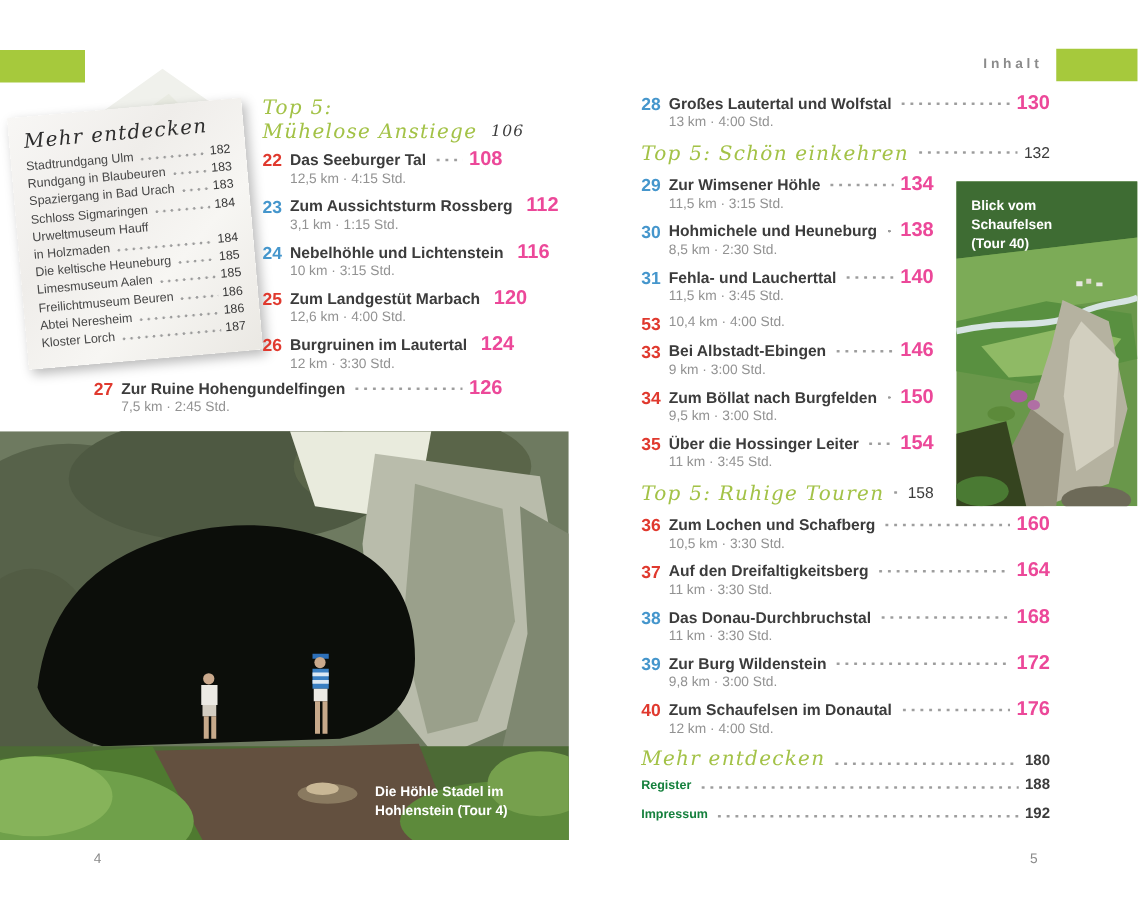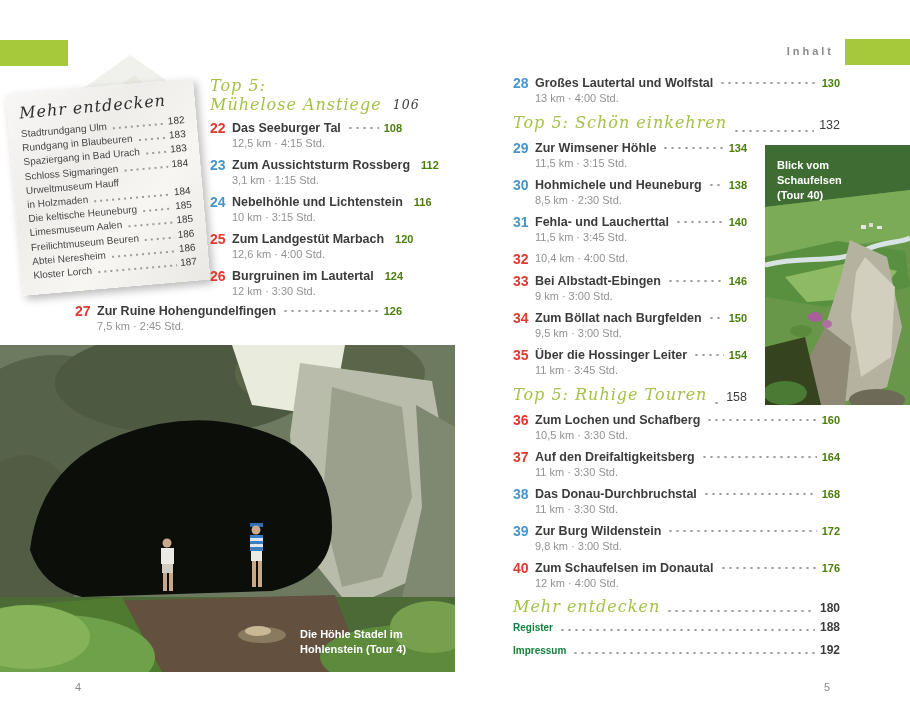--- a/index.html
+++ b/index.html
@@ -30,35 +30,35 @@
           background-image:radial-gradient(circle,#9c9c9c 1px,transparent 1.3px);
           background-size:7px 2px;background-repeat:repeat-x;background-position:left bottom}
   .note-row .leader{background-size:6px 2px;margin:0 3px 0 4px}
 
   
   .col-left{position:absolute;left:210px;top:76px;width:192px}
   .col-right{position:absolute;left:513px;top:75px;width:327px}
   .narrow-wrap{width:234px}
 
   .sec-head{color:#a3c247;font-size:16px;line-height:19px}
-  .sec-line{display:flex;align-items:flex-end}
+  .sec-line{display:flex;align-items:center}
   .sec-title{color:#a3c247;font-size:16px;white-space:nowrap}
   .sec-page{font-size:12.5px;font-weight:normal;color:#3c3c3c}
   .sec-block{margin:2px 0 8px 0;height:20px}
   .col-left .sec-head{margin-bottom:6px}
 
   
   .tour{display:flex;margin-bottom:6px}
   .tnum{width:22px;font-size:14px;font-weight:bold;line-height:16px;flex:none}
   .tnum.red{color:#e0392e}
   .tnum.blue{color:#4596cc}
   .tbody{flex:1;min-width:0}
   .tline{display:flex;align-items:center;line-height:16px}
   .ttitle{font-size:12.5px;font-weight:bold;color:#3c3c3c;white-space:nowrap}
-  .tpage{font-size:11px;font-weight:bold;color:#4d7c0f}
+  .tpage{font-size:16px;font-weight:bold;color:#ec4899}
   .tmeta{font-size:11px;color:#929292;line-height:15px}
 
   .tour27{position:absolute;left:75px;top:303px;width:327px}
 
   
   .foot-row{display:flex;align-items:baseline;height:23px}
   .foot-label.plain{font-size:10px;font-weight:bold;color:#15803d}
   .foot-label.script-green{font-family:"DejaVu Serif",serif;font-style:italic;letter-spacing:1px;color:#a3c247;font-size:16px}
   .foot-page{font-size:12px;font-weight:bold;color:#3c3c3c}
 
@@ -296,21 +296,21 @@
             <div class="tline">
               <span class="ttitle">Fehla- und Laucherttal</span>
               <span class="leader"></span>
               <span class="tpage">140</span>
             </div>
             <div class="tmeta">11,5 km · 3:45 Std.</div>
           </div>
         </div>
 
         <div class="tour">
-          <span class="tnum red">32</span>
+          <span class="tnum red">53</span>
           <div class="tbody">
             <div class="tmeta">10,4 km · 4:00 Std.</div>
           </div>
         </div>
 
         <div class="tour">
           <span class="tnum red">33</span>
           <div class="tbody">
             <div class="tline">
               <span class="ttitle">Bei Albstadt-Ebingen</span>

